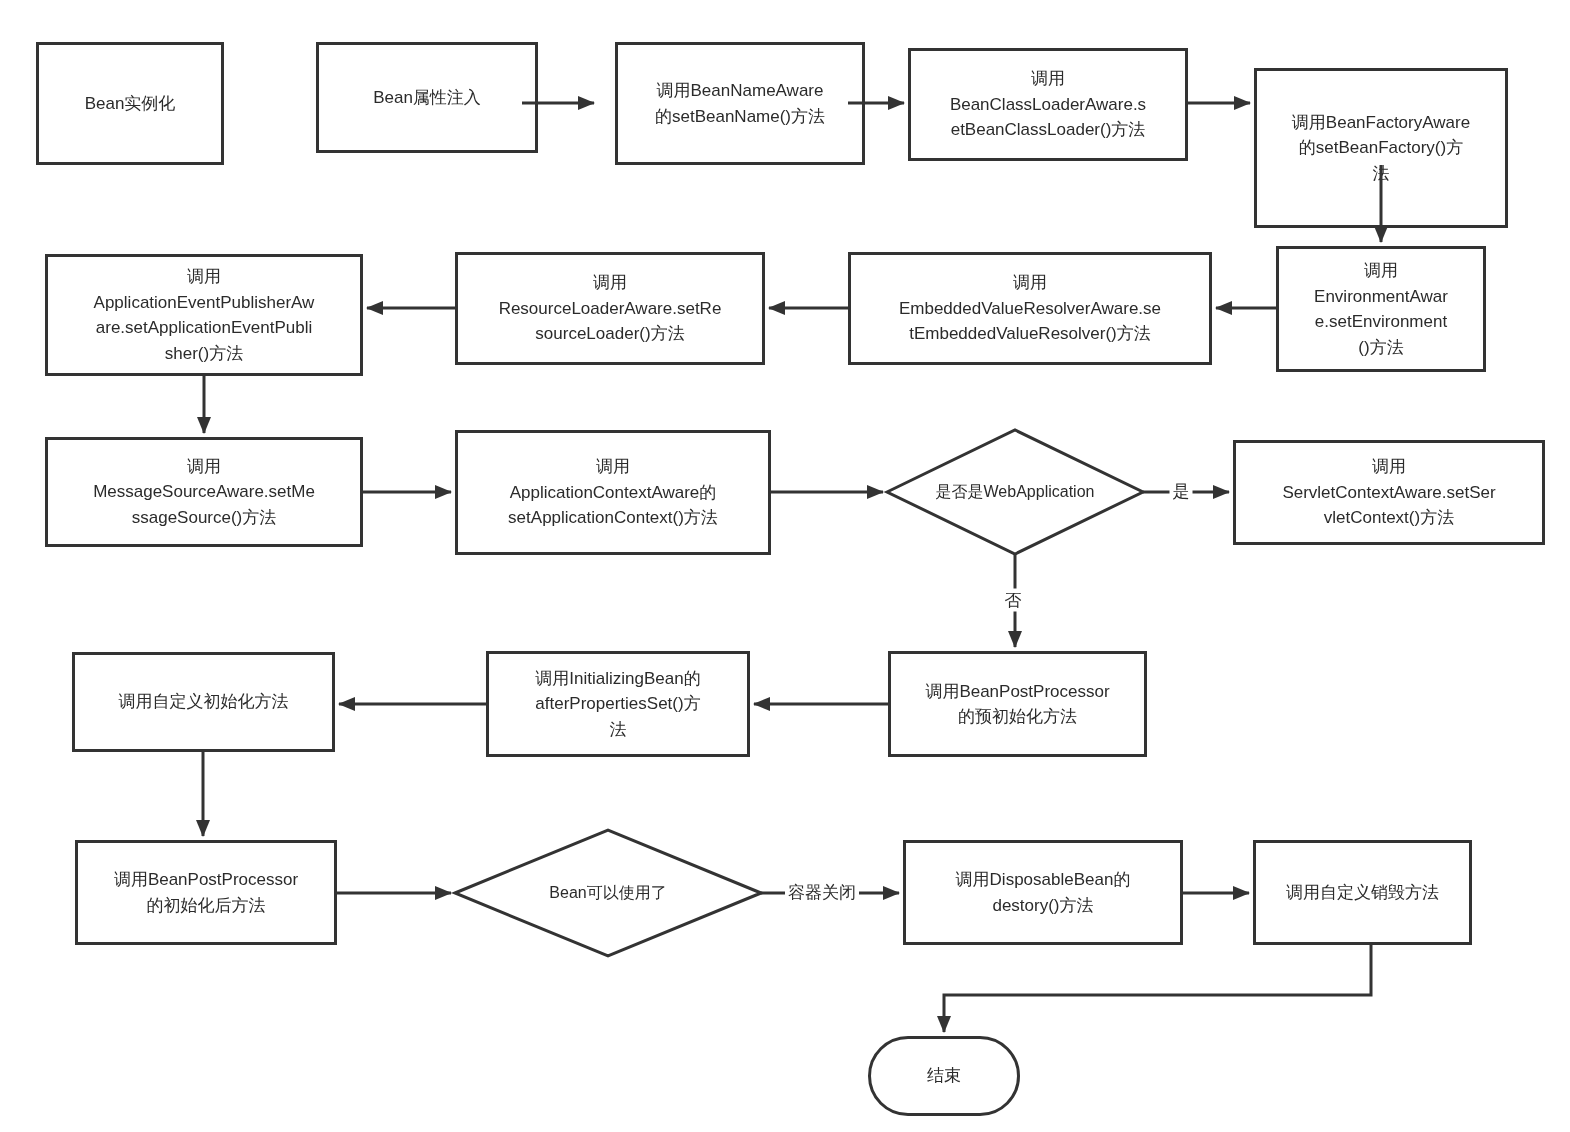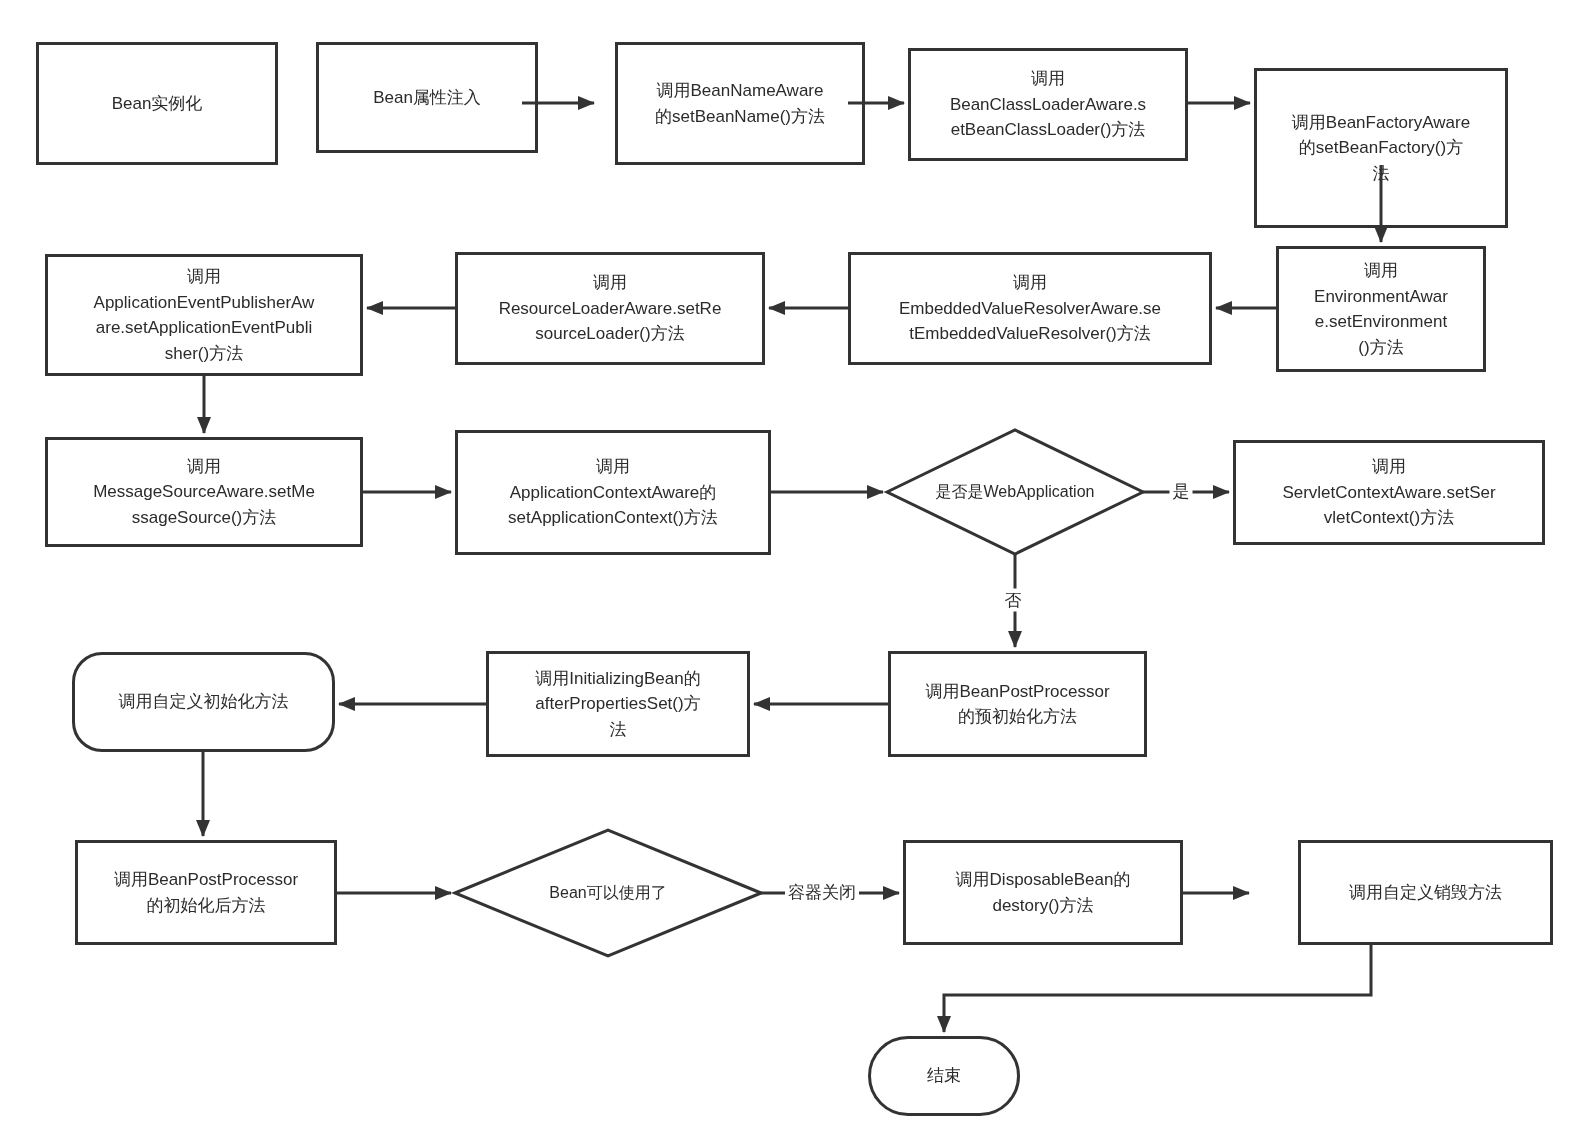--- a/index.html
+++ b/index.html
@@ -57,38 +57,38 @@
     position: absolute;
     left: 0; top: 0;
     z-index: 3;
     pointer-events: none;
     color: var(--stroke-color, #333);
   }
   svg.edges line, svg.edges polyline { stroke: currentColor; stroke-width: 3; fill: none; }
   svg.edges polygon.diamond { stroke: currentColor; stroke-width: 3; fill: var(--bg-color, #fff); }
 
   
-  #n-bean-instantiate        { left:36px;   top:42px;  width:242px; height:123px; }
+  #n-bean-instantiate        { left:36px;   top:42px;  width:188px; height:123px; }
   #n-bean-property-inject    { left:316px;  top:42px;  width:222px; height:111px; }
   #n-bean-name-aware         { left:598px;  top:42px;  width:250px; height:123px;margin-left:17px; }
   #n-bean-class-loader-aware { left:908px;  top:48px;  width:280px; height:113px; }
   #n-bean-factory-aware      { left:1254px; top:42px;  width:254px; height:160px;margin-top:26px; }
   #n-environment-aware       { left:1276px; top:246px; width:210px; height:126px; }
   #n-embedded-value-resolver { left:848px;  top:252px; width:364px; height:113px; }
   #n-resource-loader-aware   { left:455px;  top:252px; width:310px; height:113px; }
   #n-app-event-publisher     { left:45px;   top:254px; width:318px; height:122px; }
   #n-message-source-aware    { left:45px;   top:437px; width:318px; height:110px; }
   #n-app-context-aware       { left:455px;  top:430px; width:316px; height:125px; }
   #n-servlet-context-aware   { left:1233px; top:440px; width:312px; height:105px; }
   #n-bpp-pre-init            { left:888px;  top:651px; width:259px; height:106px; }
   #n-initializing-bean       { left:486px;  top:651px; width:264px; height:106px; }
-  #n-custom-init             { left:72px;   top:652px; width:263px; height:100px;border-radius:30px; }
+  #n-custom-init             { left:72px;   top:652px; width:263px; height:100px; }
   #n-bpp-post-init           { left:75px;   top:840px; width:262px; height:105px; }
   #n-disposable-bean         { left:903px;  top:840px; width:280px; height:105px;text-align:center; }
-  #n-custom-destroy          { left:1253px; top:840px; width:255px; height:105px;margin-left:45px; }
+  #n-custom-destroy          { left:1253px; top:840px; width:219px; height:105px; }
   #n-end                     { left:868px;  top:1036px; width:152px; height:80px; }
   #d-is-web-application-label { left:887px; top:436px; width:256px; height:112px; }
   #d-bean-ready-label         { left:470px; top:845px; width:276px; height:96px; }
   #e-label-yes        { left:1181px; top:491px; }
   #e-label-no         { left:1013px; top:600px; }
   #e-label-container  { left:822px;  top:892px; }
 </style>
 </head>
 <body>
 

